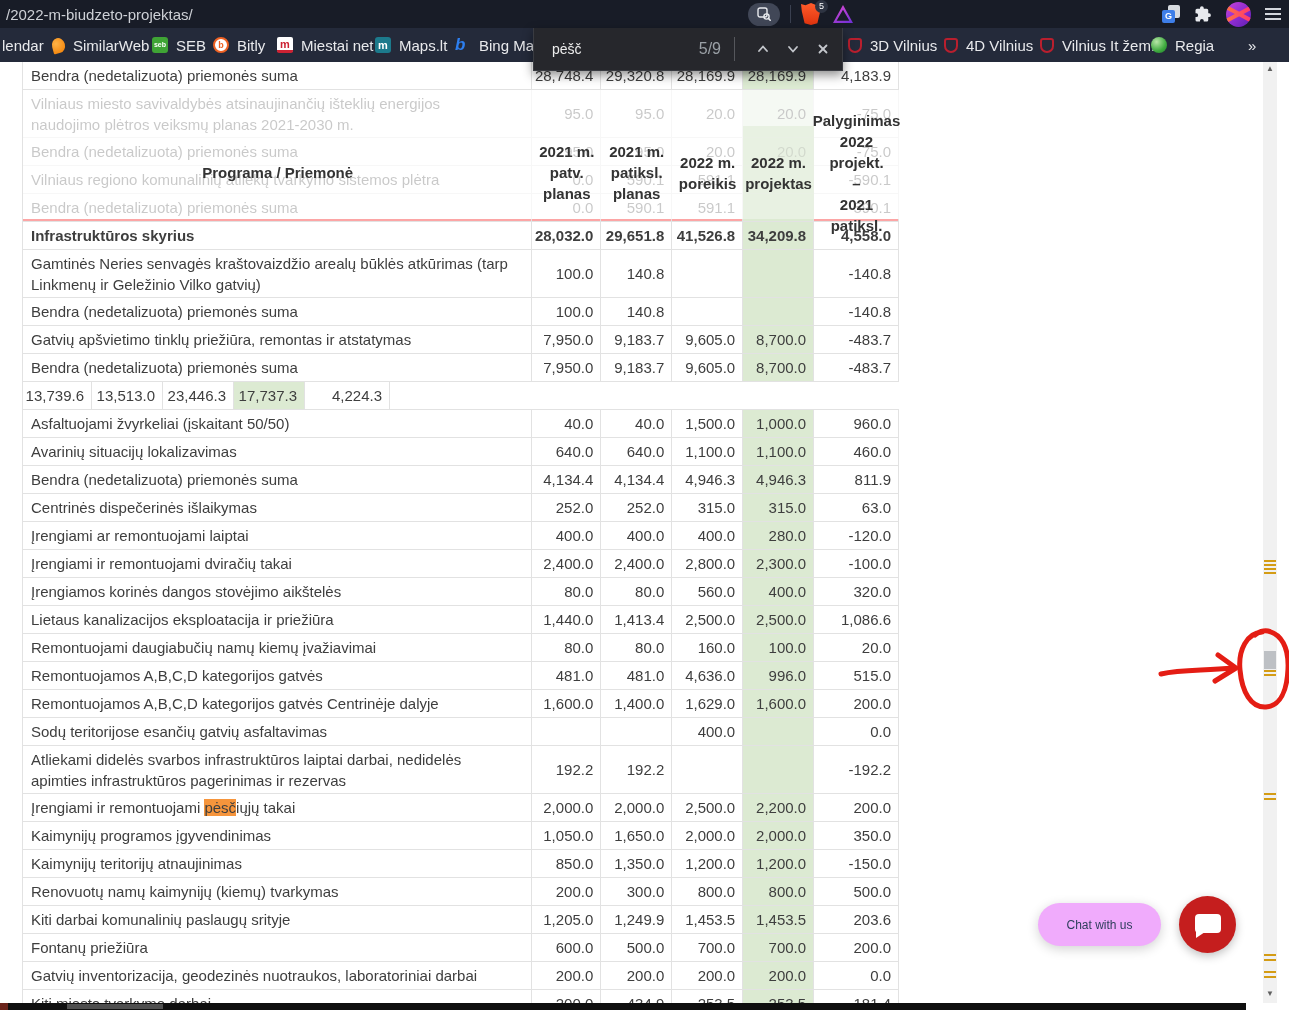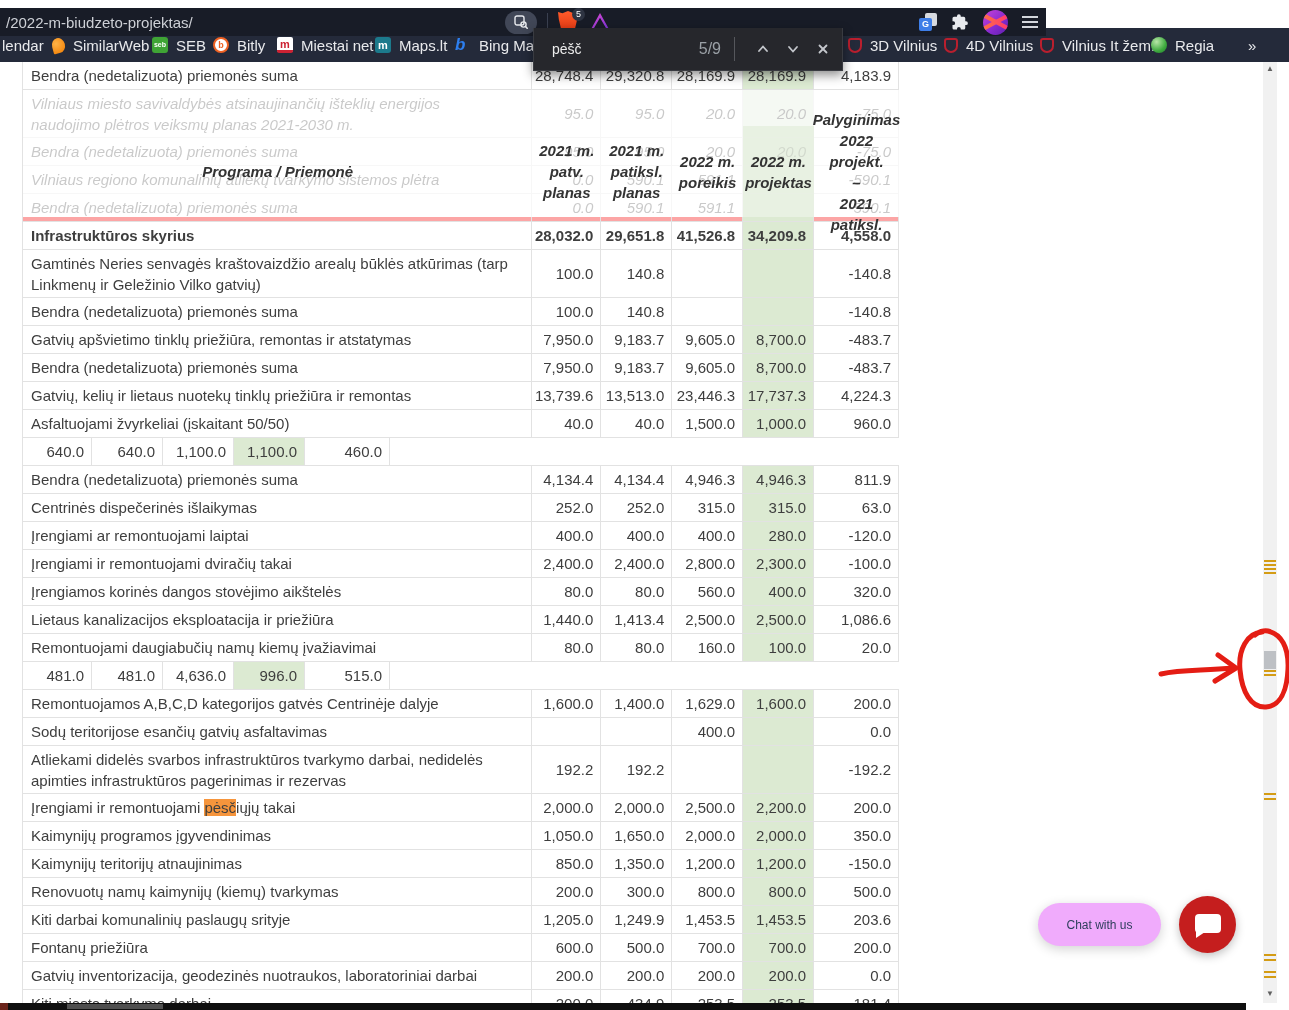--- a/index.html
+++ b/index.html
@@ -1,20 +1,20 @@
 <!DOCTYPE html>
 <html><head>
 <meta charset="utf-8">
 <style>
   * { margin:0; padding:0; box-sizing:border-box; }
   html,body { width:1289px; height:1010px; overflow:hidden; background:#fff;
               font-family:"Liberation Sans", sans-serif; }
 
   
-  .titlebar { position:absolute; left:0; top:8px; width:1046px; height:28px;
+  .titlebar { position:absolute; left:0; top:0; width:1289px; height:28px;
               background:#181c27; z-index:30; }
   .url-text { position:absolute; left:6px; top:6px; font-size:15px; color:#cdd0d6; }
   .tb-right { position:absolute; right:8px; top:2px; height:24px; display:flex;
               align-items:center; gap:10px; }
   .lens-pill { width:32px; height:23px; border-radius:12px; background:#414757;
                display:flex; align-items:center; justify-content:center; }
   .tb-sep { width:1px; height:18px; background:#3a4050; }
   .brave-wrap { position:relative; width:22px; height:22px; }
   .brave-lion { width:20px; height:22px; background:linear-gradient(180deg,#ff5c2b,#e0340f);
                 clip-path:polygon(50% 0,78% 10%,100% 4%,96% 38%,82% 92%,50% 100%,18% 92%,4% 38%,0 4%,22% 10%); }
@@ -77,21 +77,21 @@
   .row.two { height:48px; }
   .row.bold { font-weight:bold; }
   .cell { border-right:1px solid #e2e2e2; height:100%; display:flex; align-items:center; }
   .cell.prog { width:510px; padding:2px 18px 2px 8px; font-size:15px; line-height:21px;
                color:#3e3e3e; }
   .cell.num { justify-content:flex-end; padding-right:7px; font-size:15px; color:#3e3e3e; }
   .c1{width:69px;} .c2{width:71px;} .c3{width:71px;} .c4{width:71px;background:#dcead2;} .c5{width:85px;}
   .hl { background:#f6953c;margin-top:28px; }
 
   
-  .headerblock { position:relative; height:132px; border-bottom:5px solid #fca5a5;font-style:italic; }
+  .headerblock { position:relative; height:132px; border-bottom:3px solid #fca5a5; }
   .overlay { position:absolute; inset:0; background:rgba(255,255,255,.72); display:flex; z-index:2; }
   .hcell { display:flex; align-items:center; justify-content:center; text-align:center;
            font-size:15px; font-weight:bold; color:#333; line-height:21px; white-space:pre-line;margin-top:36px; }
   .hprog{width:510px;} .h1{width:69px;} .h2{width:71px;} .h3{width:71px;}
   .h4{width:71px; background:rgba(220,234,210,.5);} .h5{width:85px;}
 
   
   .sb-track { position:absolute; left:1263px; top:62px; width:14px; height:941px;
               background:#f1f1f1; z-index:6; }
   .sb-arrow { position:absolute; left:0; width:14px; height:14px; color:#606060; font-size:8px;
@@ -350,40 +350,40 @@
         <div class="cell prog">
           <span>Bendra (nedetalizuota) priemonės suma</span>
         </div>
         <div class="cell num c1">7,950.0</div>
         <div class="cell num c2">9,183.7</div>
         <div class="cell num c3">9,605.0</div>
         <div class="cell num c4">8,700.0</div>
         <div class="cell num c5">-483.7</div>
       </div>
       <div class="row">
-        <div class="cell prog">
-          <span>Gatvių, kelių ir lietaus nuotekų tinklų priežiūra ir remontas</span>
-        </div>
         <div class="cell num c1">13,739.6</div>
         <div class="cell num c2">13,513.0</div>
         <div class="cell num c3">23,446.3</div>
         <div class="cell num c4">17,737.3</div>
         <div class="cell num c5">4,224.3</div>
       </div>
       <div class="row">
         <div class="cell prog">
           <span>Asfaltuojami žvyrkeliai (įskaitant 50/50)</span>
         </div>
         <div class="cell num c1">40.0</div>
         <div class="cell num c2">40.0</div>
         <div class="cell num c3">1,500.0</div>
         <div class="cell num c4">1,000.0</div>
         <div class="cell num c5">960.0</div>
       </div>
       <div class="row">
+        <div class="cell prog">
+          <span>Avarinių situacijų lokalizavimas</span>
+        </div>
         <div class="cell num c1">640.0</div>
         <div class="cell num c2">640.0</div>
         <div class="cell num c3">1,100.0</div>
         <div class="cell num c4">1,100.0</div>
         <div class="cell num c5">460.0</div>
       </div>
       <div class="row">
         <div class="cell prog">
           <span>Bendra (nedetalizuota) priemonės suma</span>
         </div>
@@ -447,20 +447,23 @@
         <div class="cell prog">
           <span>Remontuojami daugiabučių namų kiemų įvažiavimai</span>
         </div>
         <div class="cell num c1">80.0</div>
         <div class="cell num c2">80.0</div>
         <div class="cell num c3">160.0</div>
         <div class="cell num c4">100.0</div>
         <div class="cell num c5">20.0</div>
       </div>
       <div class="row">
+        <div class="cell prog">
+          <span>Remontuojamos A,B,C,D kategorijos gatvės</span>
+        </div>
         <div class="cell num c1">481.0</div>
         <div class="cell num c2">481.0</div>
         <div class="cell num c3">4,636.0</div>
         <div class="cell num c4">996.0</div>
         <div class="cell num c5">515.0</div>
       </div>
       <div class="row">
         <div class="cell prog">
           <span>Remontuojamos A,B,C,D kategorijos gatvės Centrinėje dalyje</span>
         </div>
@@ -475,21 +478,21 @@
           <span>Sodų teritorijose esančių gatvių asfaltavimas</span>
         </div>
         <div class="cell num c1"></div>
         <div class="cell num c2"></div>
         <div class="cell num c3">400.0</div>
         <div class="cell num c4"></div>
         <div class="cell num c5">0.0</div>
       </div>
       <div class="row two">
         <div class="cell prog">
-          <span>Atliekami didelės svarbos infrastruktūros tvarkymo darbai, nedidelės apimties infrastruktūros pagerinimas ir rezervas</span>
+          <span>Atliekami didelės svarbos infrastruktūros laiptai darbai, nedidelės apimties infrastruktūros pagerinimas ir rezervas</span>
         </div>
         <div class="cell num c1">192.2</div>
         <div class="cell num c2">192.2</div>
         <div class="cell num c3"></div>
         <div class="cell num c4"></div>
         <div class="cell num c5">-192.2</div>
       </div>
       <div class="row">
         <div class="cell prog">
           <span><span>Įrengiami ir remontuojami </span><span class="hl">pėsč</span><span>iųjų takai</span></span>

